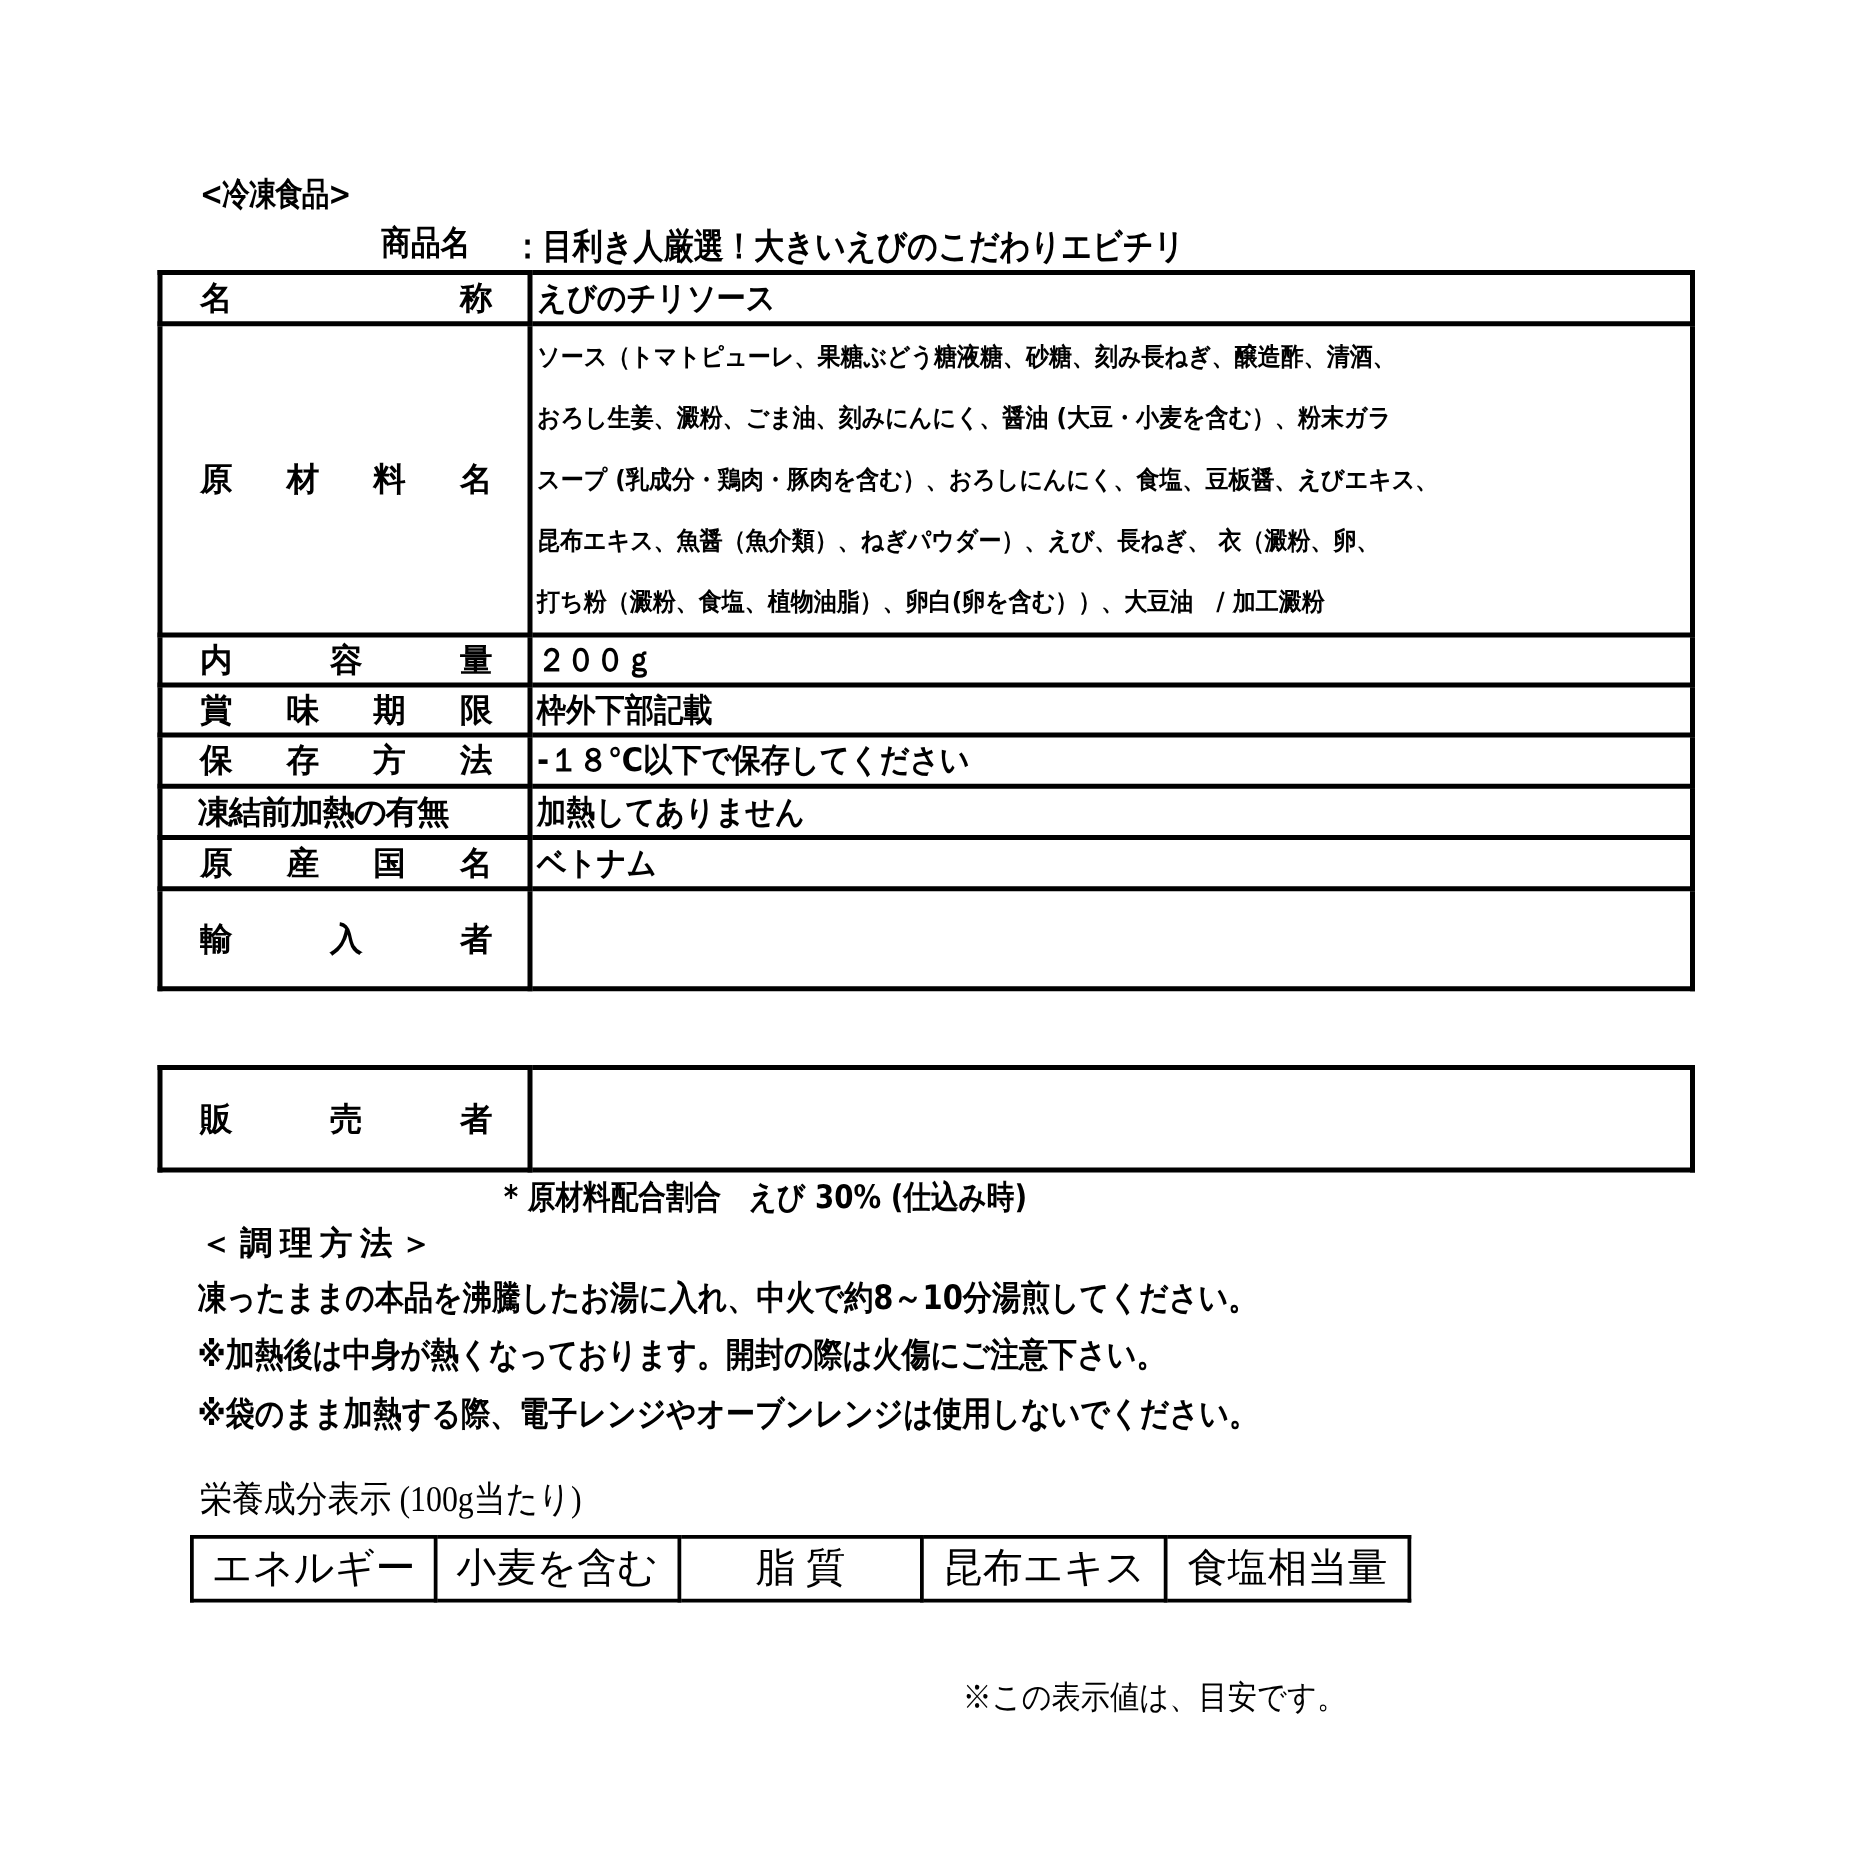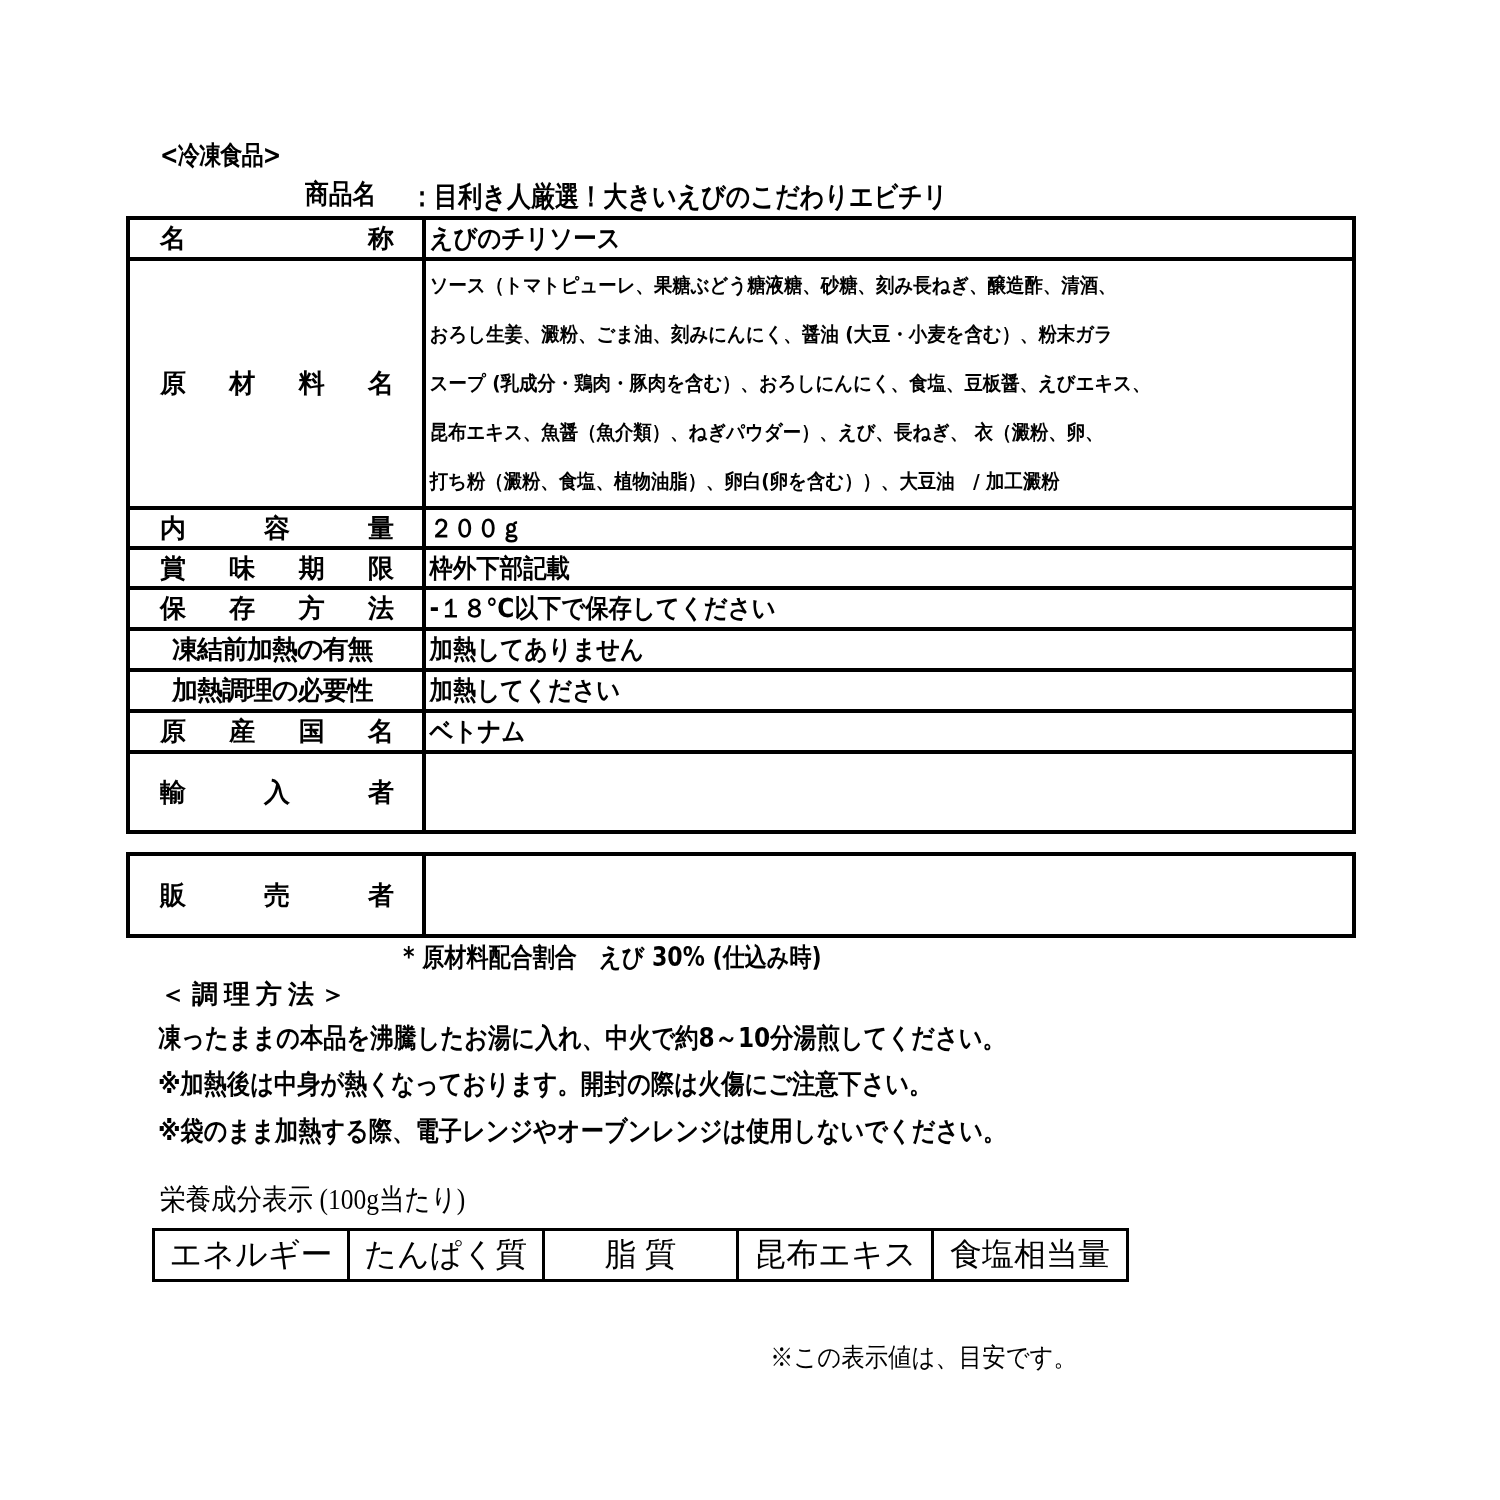--- a/index.html
+++ b/index.html
@@ -26,21 +26,21 @@
       border-collapse: collapse; table-layout: fixed;
     }
     table.label-table td {
       border: 4px solid #000; padding: 0; vertical-align: middle;
     }
     table.label-table td.lcol { width: 292px; }
     .lbl {
       display: flex; justify-content: space-between; padding: 0 28px 0 30px;
       font-size: 26px; font-weight: bold;
     }
-    .lbl.tight { justify-content: flex-start; padding-left: 42px; letter-spacing: -1px; }
+    .lbl.tight { justify-content: flex-start; padding-left: 28px; letter-spacing: -1px; }
     .val {
       padding-left: 4px; font-size: 26px; font-weight: bold; white-space: nowrap;
       transform: scaleX(0.9); transform-origin: left;
     }
     .ingredients {
       padding-left: 4px; font-size: 20px; font-weight: bold; line-height: 49px;
       white-space: nowrap; transform: scaleX(0.92); transform-origin: left;
     }
     table.seller-table {
       position: absolute; left: 126px; top: 852px; width: 1230px;
@@ -158,28 +158,20 @@
   <tr style="height:41px">
     <td class="lcol">
           <div class="lbl tight">凍結前加熱の有無</div>
         </td>
     <td>
           <div class="val">加熱してありません</div>
         </td>
   </tr>
   <tr style="height:41px">
     <td class="lcol">
-          <div class="lbl tight">加熱調理の必要性</div>
-        </td>
-    <td>
-          <div class="val">加熱してください</div>
-        </td>
-  </tr>
-  <tr style="height:41px">
-    <td class="lcol">
           <div class="lbl">
       <span>原</span>
       <span>産</span>
       <span>国</span>
       <span>名</span>
     </div>
         </td>
     <td>
           <div class="val">ベトナム</div>
         </td>
@@ -221,20 +213,20 @@
 <div class="abs cook-title">＜調理方法＞</div>
 <div class="abs cook-line" style="top:1020px">凍ったままの本品を沸騰したお湯に入れ、中火で約8～10分湯煎してください。</div>
 <div class="abs cook-line" style="top:1066px">※加熱後は中身が熱くなっております。開封の際は火傷にご注意下さい。</div>
 <div class="abs cook-line" style="top:1113px">※袋のまま加熱する際、電子レンジやオーブンレンジは使用しないでください。</div>
 
 <div class="abs nut-title">栄養成分表示 (100g当たり)</div>
 <table class="nut-table">
   <tbody>
       <tr class="head">
     <td>エネルギー</td>
-    <td>たんぱく質</td>
+    <td>小麦を含む</td>
     <td>脂 質</td>
     <td>昆布エキス</td>
     <td>食塩相当量</td>
   </tr>
 </tbody>
   </table>
 <div class="abs nut-foot">※この表示値は、目安です。</div>
 
 </body></html>

